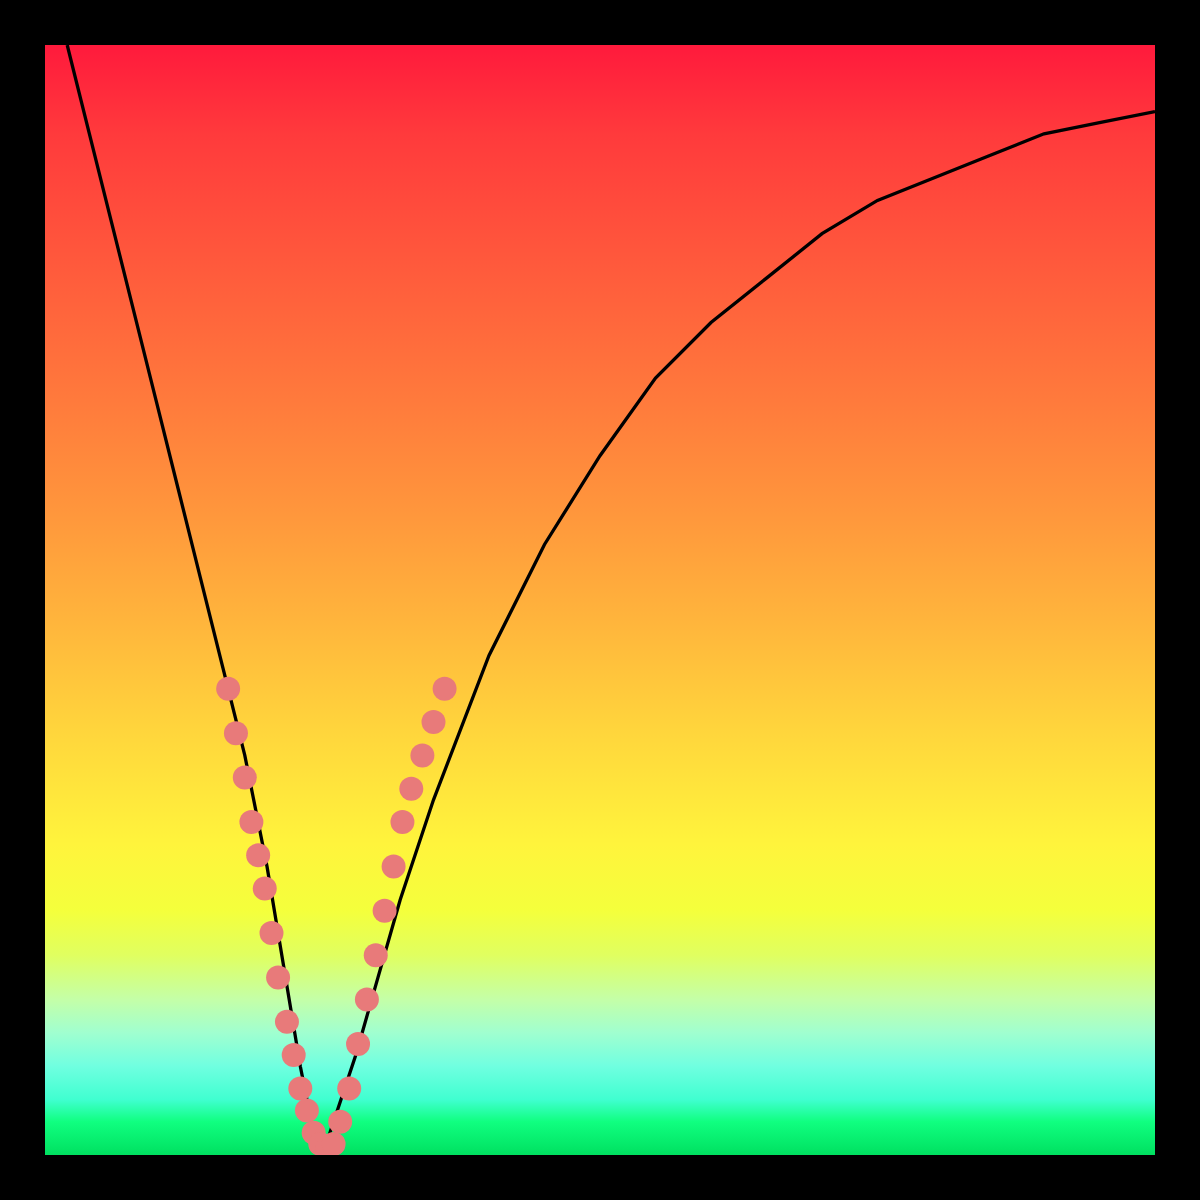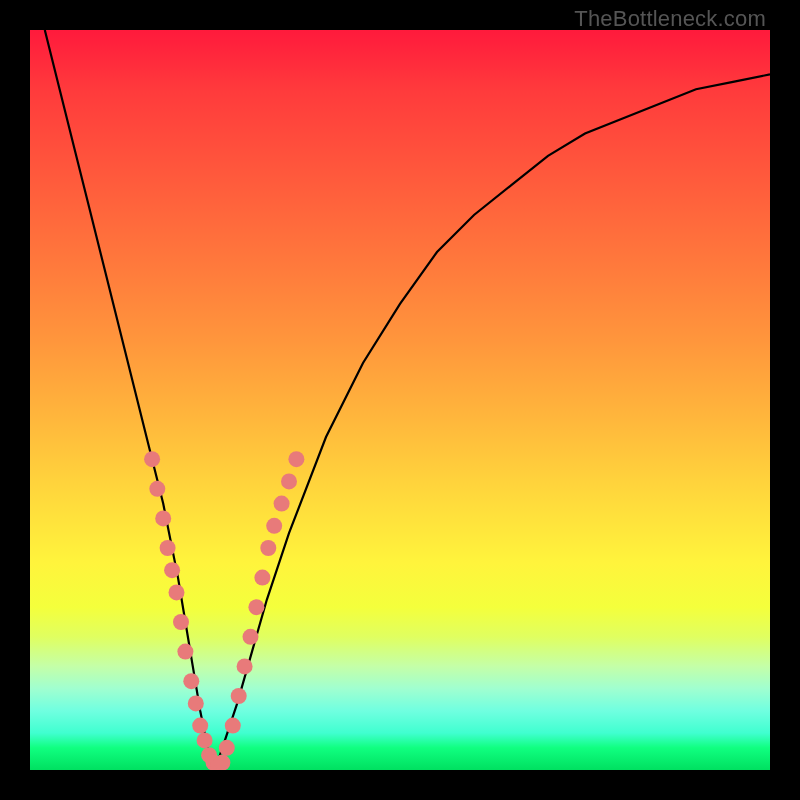--- a/index.html
+++ b/index.html
@@ -59,21 +59,20 @@
     top: 0;
     width: 740px;
     height: 740px;
     pointer-events: none;
   }
 </style>
 </head>
 <body>
 
 <div class="frame">
-  <div class="watermark">TheBottleneck.com</div>
 
   <div class="plot-area">
     <svg class="overlay" viewBox="0 0 740 740" preserveAspectRatio="none">
       <path id="curve-path" fill="none" stroke="#000000" stroke-width="2.2" d="M14.8 0.0 L29.6 59.2 L44.4 118.4 L59.2 177.6 L74.0 236.8 L88.8 296.0 L103.6 355.2 L118.4 414.4 L133.2 473.6 L148.0 547.6 L155.4 592.0 L162.8 636.4 L170.2 680.8 L177.6 717.8 L185.0 740.0 L192.4 717.8 L207.2 673.4 L222.0 621.6 L236.8 569.8 L259.0 503.2 L296.0 407.0 L333.0 333.0 L370.0 273.8 L407.0 222.0 L444.0 185.0 L481.0 155.4 L518.0 125.8 L555.0 103.6 L592.0 88.8 L629.0 74.0 L666.0 59.2 L703.0 51.8 L740.0 44.4"></path>
       <g id="marker-group">
           <circle cx="122.1" cy="429.2" r="7.992000000000001" fill="#e87a7a"></circle>
           <circle cx="127.3" cy="458.8" r="7.992000000000001" fill="#e87a7a"></circle>
           <circle cx="133.2" cy="488.4" r="7.992000000000001" fill="#e87a7a"></circle>
           <circle cx="137.6" cy="518.0" r="7.992000000000001" fill="#e87a7a"></circle>
           <circle cx="142.1" cy="540.2" r="7.992000000000001" fill="#e87a7a"></circle>

